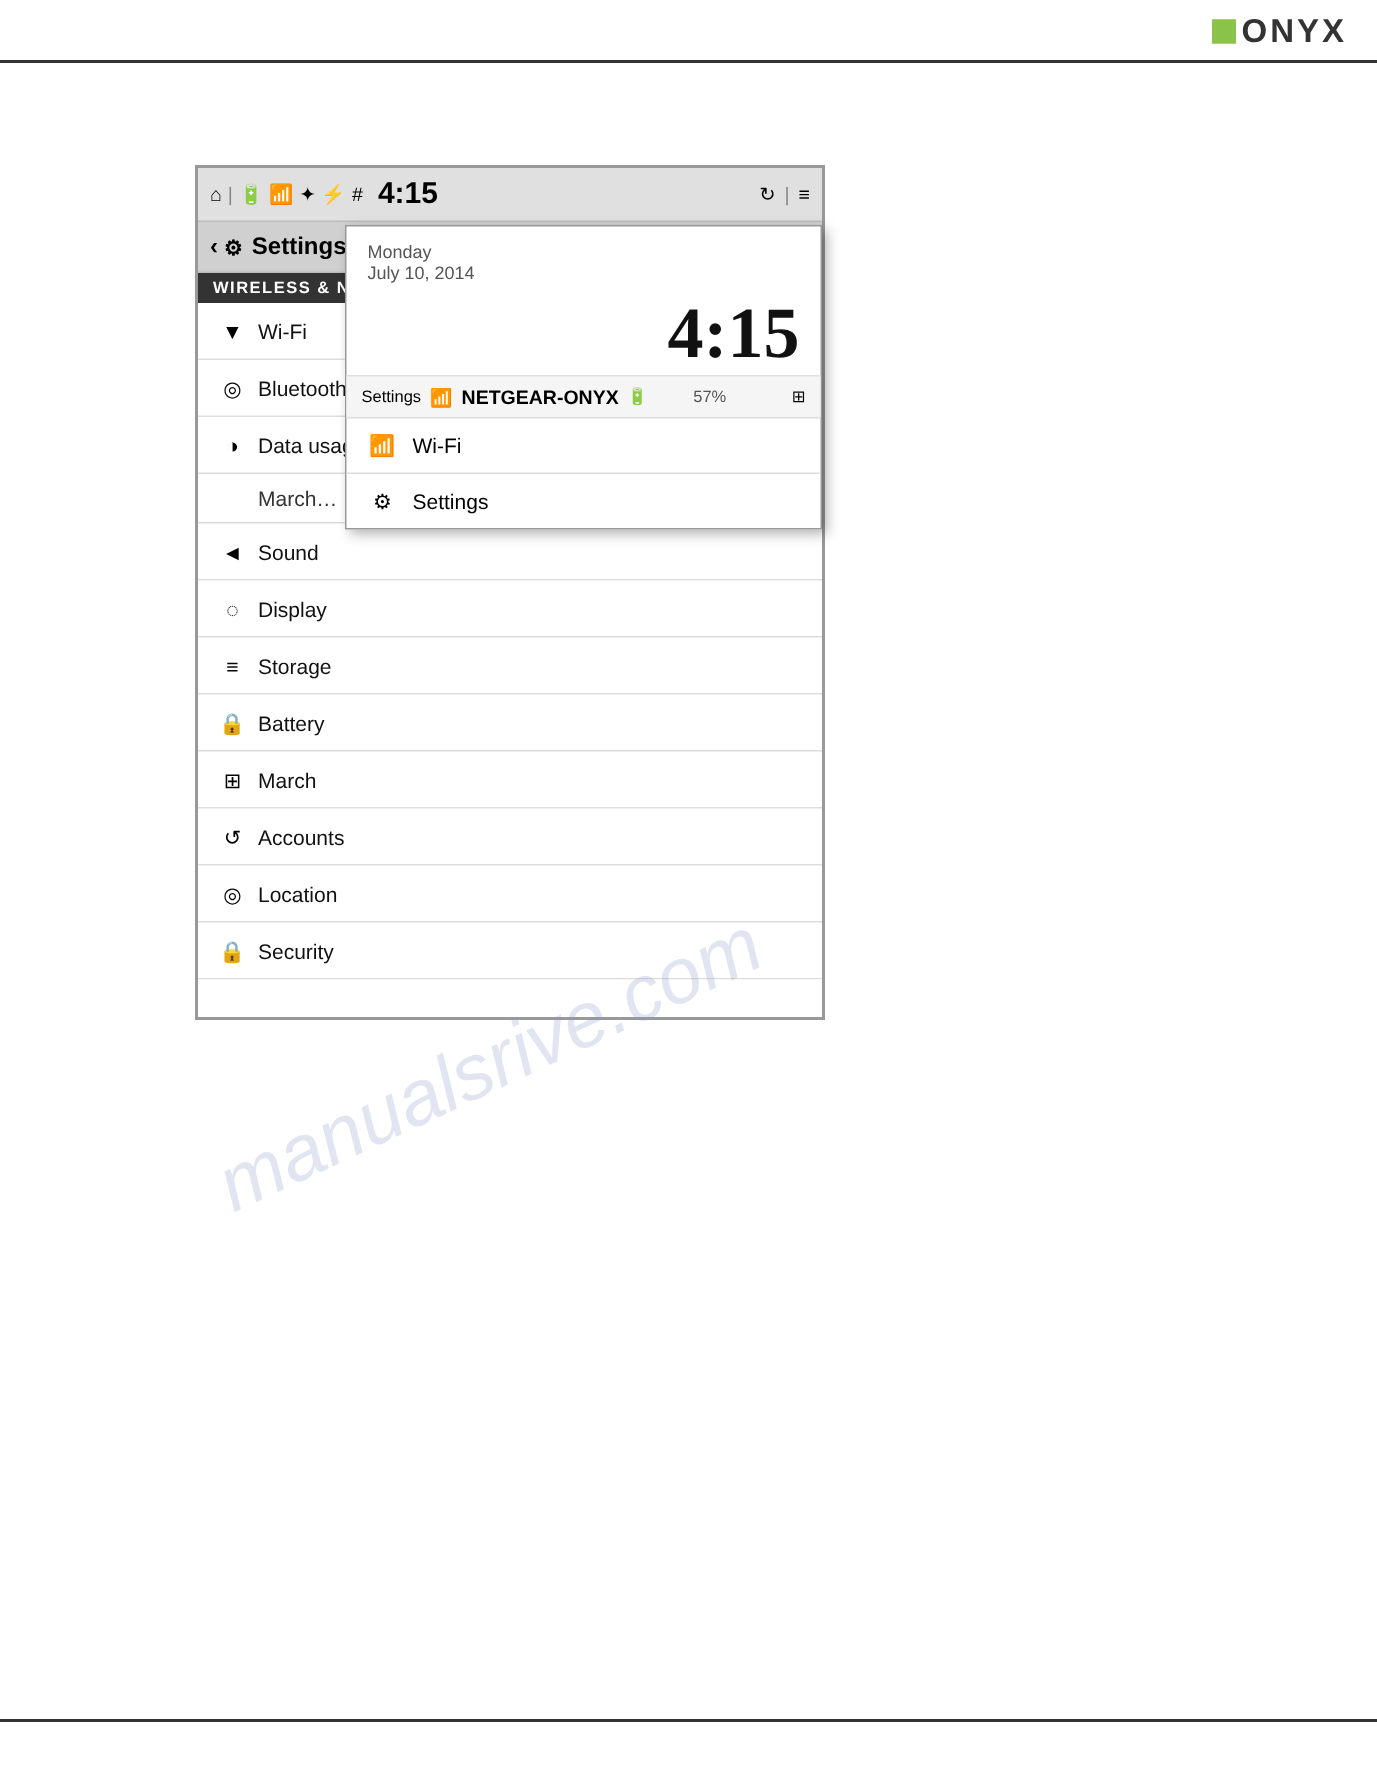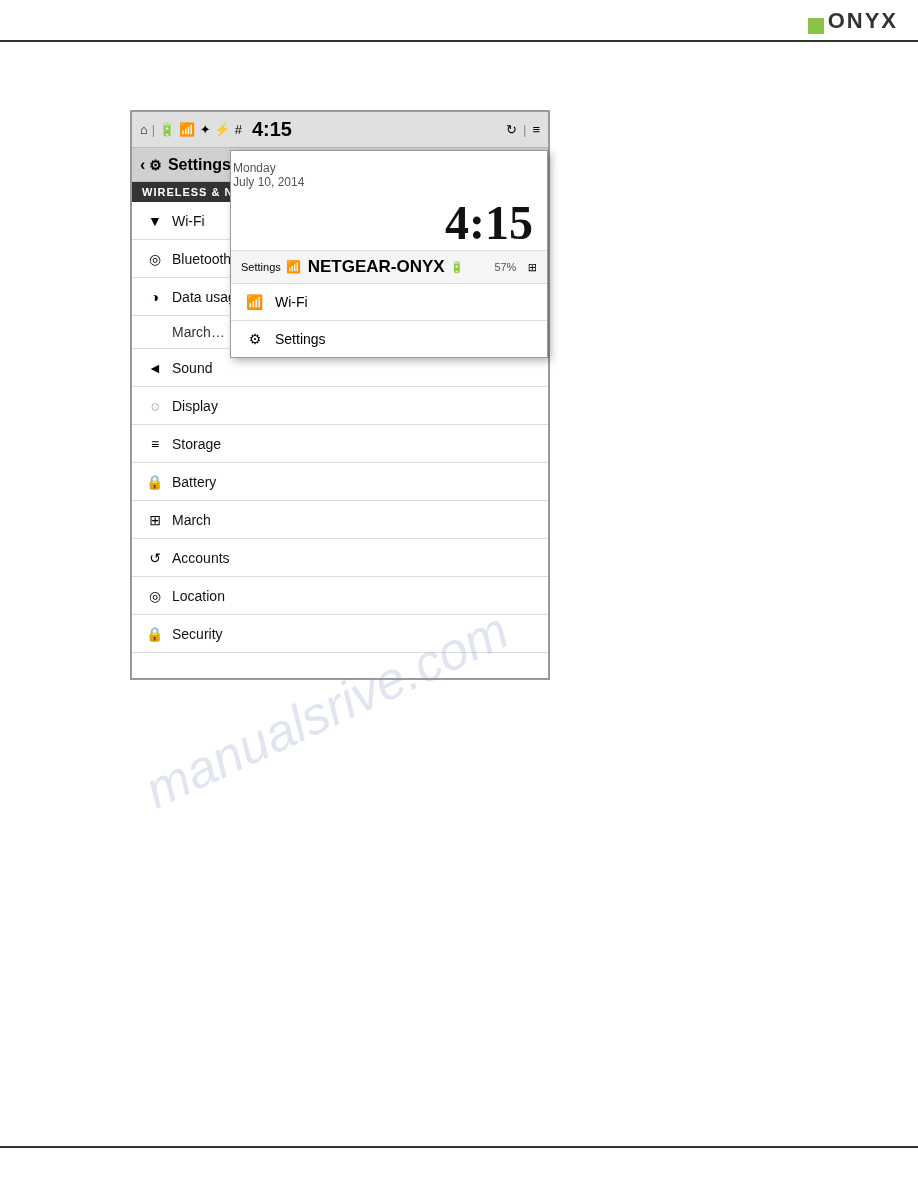--- a/index.html
+++ b/index.html
@@ -33,21 +33,21 @@
     
     .onyx-logo {
       position: absolute;
       top: 8px;
       right: 20px;
       font-size: 22px;
       font-weight: bold;
       color: #333;
       letter-spacing: 2px;
       display: flex;
-      align-items: flex-end;
+      align-items: center;
       gap: 2px;
     }
     .onyx-logo .logo-box {
       display: inline-block;
       width: 18px;
       height: 18px;
       border: 2px solid #8bc34a;
       background: #8bc34a;
       margin-right: 2px;
     }
@@ -185,21 +185,21 @@
       top: 150px;
       left: 230px;
       width: 318px;
       background: #fff;
       border: 1px solid #999;
       box-shadow: 3px 3px 8px rgba(0,0,0,0.3);
       z-index: 10;
     }
 
     .popup-header {
-      padding: 10px 2px 6px;
+      padding: 10px 14px 6px;
     }
     .popup-date {
       font-size: 12px;
       color: #555;
     }
     .popup-time {
       font-size: 48px;
       font-weight: bold;
       text-align: right;
       padding: 0 14px;
@@ -210,21 +210,21 @@
     .popup-status-row {
       display: flex;
       align-items: center;
       padding: 6px 10px;
       font-size: 11px;
       border-top: 1px solid #ddd;
       gap: 6px;
       background: #f5f5f5;
     }
     .popup-status-row .wifi-icon { font-size: 12px; }
-    .popup-status-row .network-name { font-weight: bold; font-size: 17px; }
+    .popup-status-row .network-name { font-weight: bold; font-size: 13px; }
     .popup-status-row .battery-pct { color: #555; font-size: 11px; margin-left: 24px; }
 
     .popup-menu-item {
       display: flex;
       align-items: center;
       padding: 10px 14px;
       border-top: 1px solid #ddd;
       font-size: 14px;
       gap: 10px;
       cursor: pointer;

